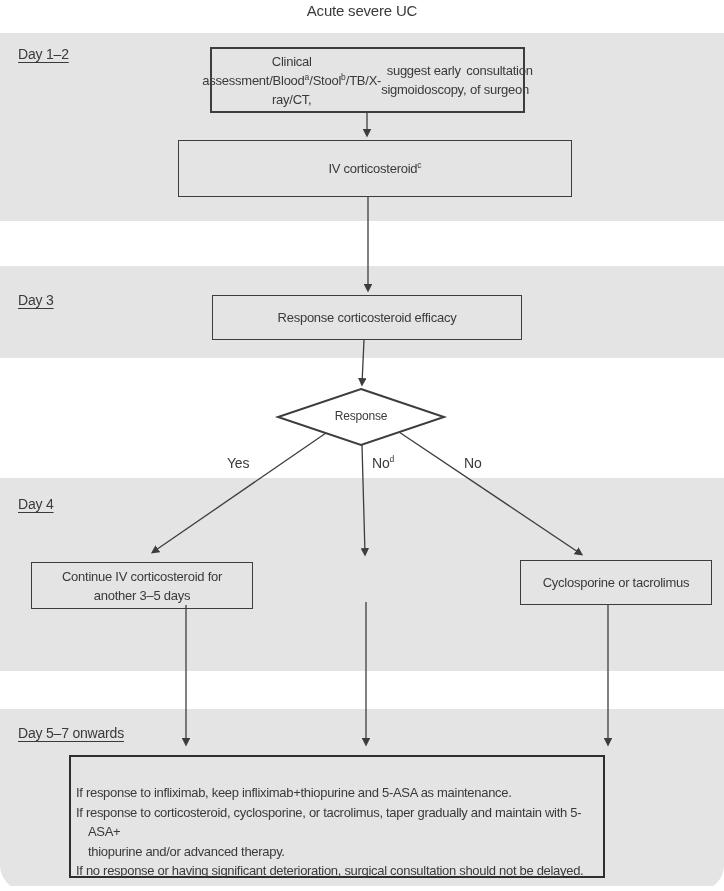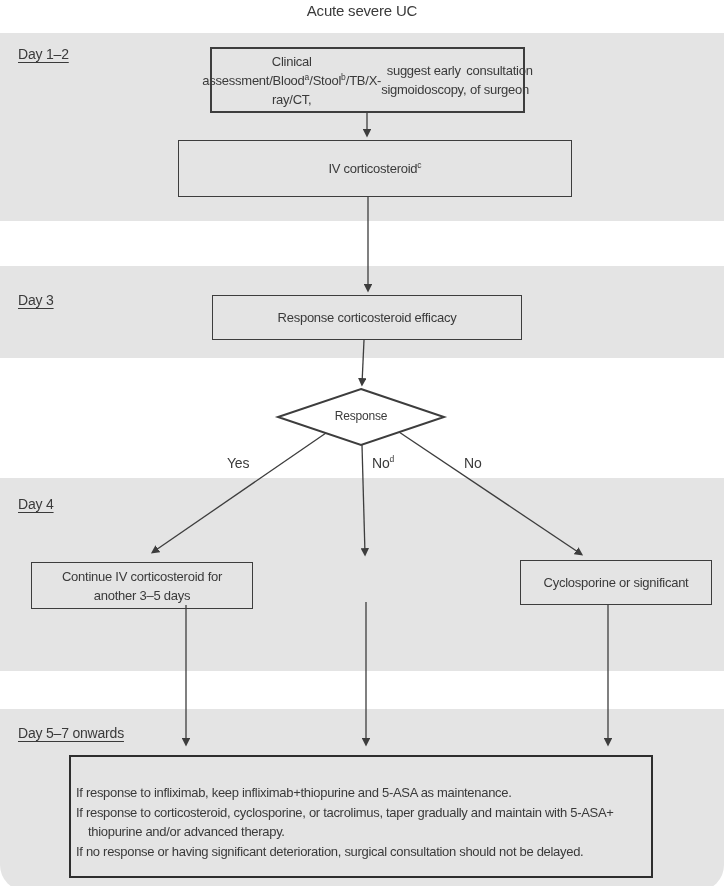--- a/index.html
+++ b/index.html
@@ -63,21 +63,21 @@
     letter-spacing: -0.25px;
   }
   .node-assessment { left: 210px; top: 47px;  width: 315px; height: 66px; border-width: 2px; }
   .node-iv         { left: 178px; top: 140px; width: 394px; height: 57px; }
   .node-evaluate   { left: 212px; top: 295px; width: 310px; height: 45px; }
   .node-continue   { left: 31px;  top: 562px; width: 222px; height: 47px; padding: 0 9px; }
   .node-infliximab { left: 266px; top: 560px; width: 209px; height: 42px; }
   .node-cyclo      { left: 520px; top: 560px; width: 192px; height: 45px; }
   .node-outcome {
     left: 69px; top: 755px;
-    width: 584px; height: 123px;
+    width: 536px; height: 123px;
     border-width: 2.5px;
     border-color: #2e2e2e;
     display: block;
     text-align: left;
     padding: 26px 8px 0 5px;
     font-size: 13px;
     line-height: 19.5px;
     letter-spacing: -0.3px;
   }
   .oline { padding-left: 12px; text-indent: -12px; }
@@ -161,21 +161,21 @@
   <div class="branch-label branch-yes">Yes</div>
   <div class="branch-label branch-no-mid"><span>No</span><sup>d</sup></div>
   <div class="branch-label branch-no-right">No</div>
 
   <div class="node node-continue">
     <div>Continue IV corticosteroid for another 3–5 days</div>
   </div>
 
 
   <div class="node node-cyclo">
-    <div>Cyclosporine or significant</div>
+    <div>Cyclosporine or tacrolimus</div>
   </div>
 
   <div class="node node-outcome">
     <div class="oline">If response to infliximab, keep infliximab+thiopurine and 5-ASA as maintenance.</div>
     <div class="oline">If response to corticosteroid, cyclosporine, or tacrolimus, taper gradually and maintain with 5-ASA+</div>
     <div class="oline cont">thiopurine and/or advanced therapy.</div>
     <div class="oline">If no response or having significant deterioration, surgical consultation should not be delayed.</div>
   </div>
 
 </div>

